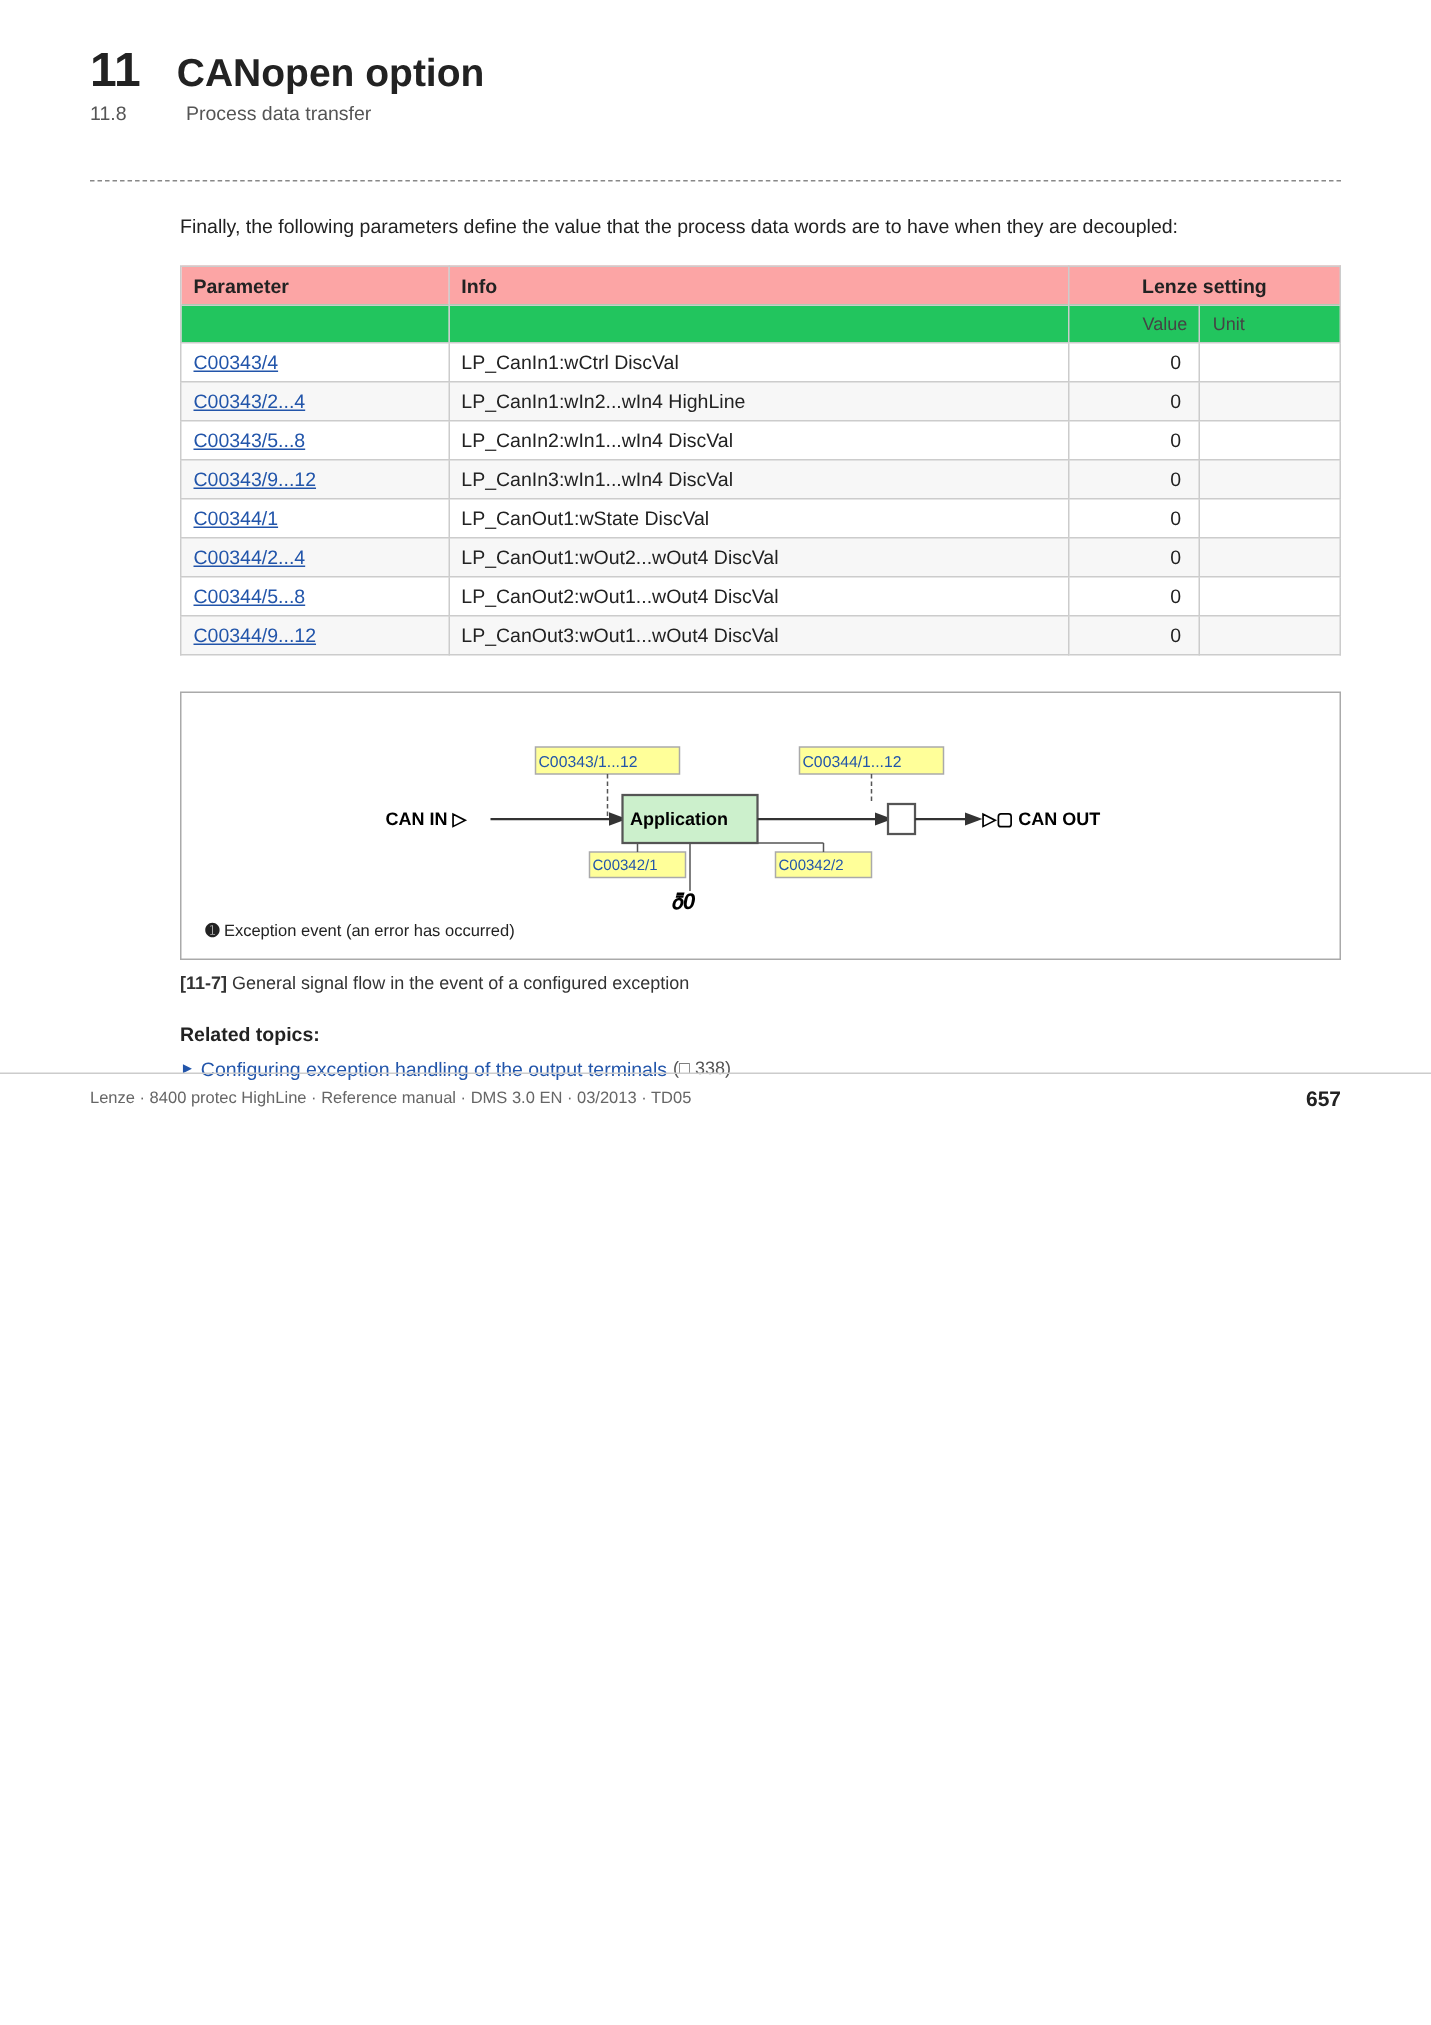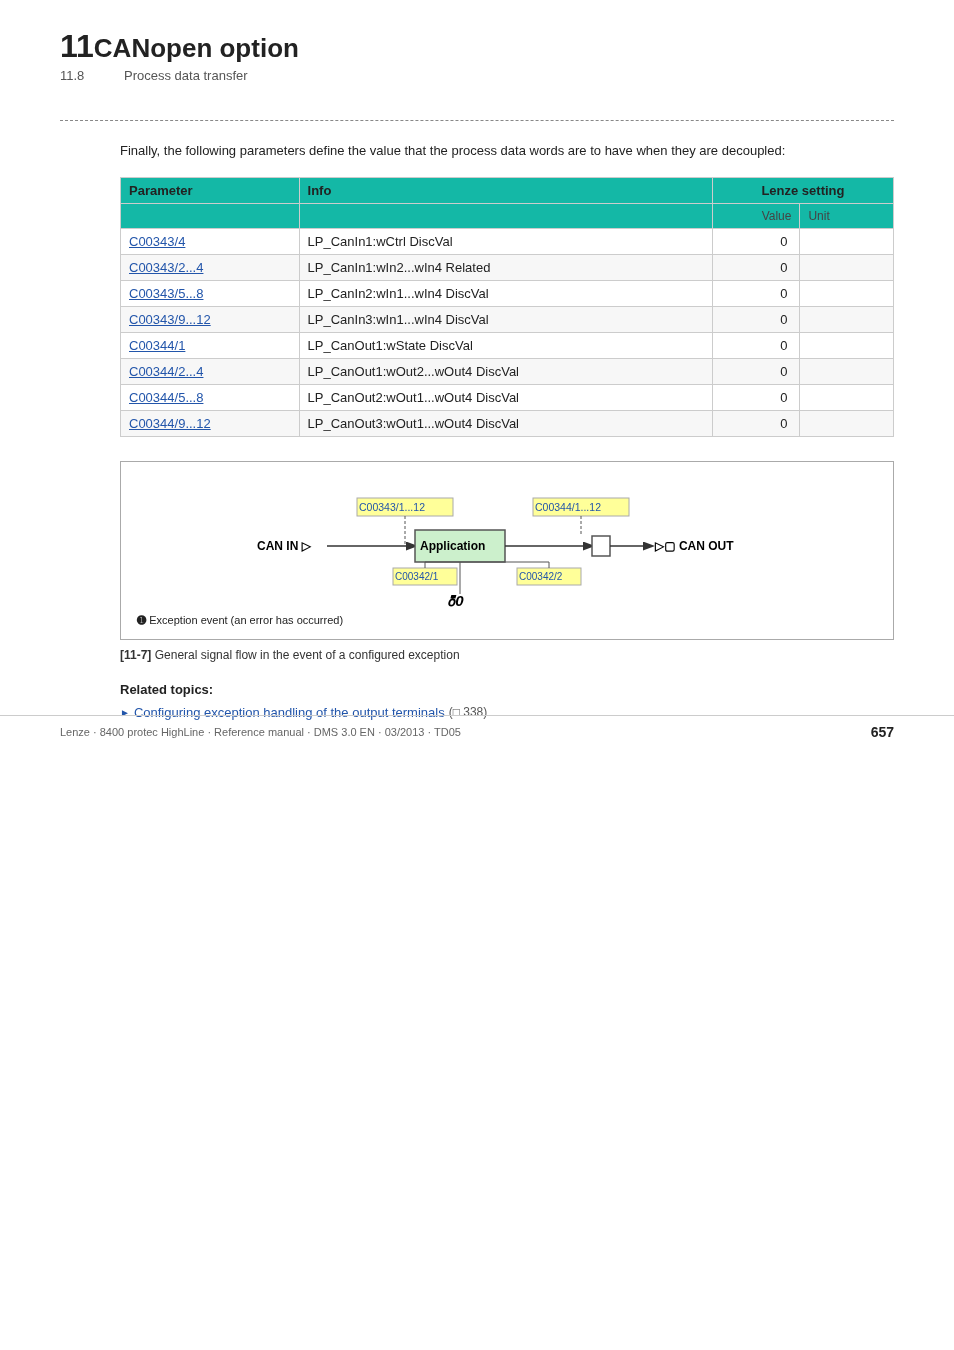--- a/index.html
+++ b/index.html
@@ -14,20 +14,21 @@
 
     .page {
       padding: 30px 60px 40px 60px;
       position: relative;
     }
 
     
     .header {
       display: flex;
       align-items: baseline;
+      gap: 24px;
       margin-bottom: 4px;
     }
     .chapter-number {
       font-size: 32px;
       font-weight: bold;
       color: #222;
       line-height: 1;
     }
     .chapter-title {
       font-size: 26px;
@@ -76,25 +77,25 @@
       margin-bottom: 24px;
       font-size: 13px;
     }
     table.params th, table.params td {
       border: 1px solid #ccc;
       padding: 5px 8px;
       text-align: left;
       vertical-align: middle;
     }
     table.params thead tr:first-child th {
-      background: #14b8a6;
+      background: #fca5a5;
       font-weight: bold;
     }
     table.params thead tr:nth-child(2) th {
-      background: #14b8a6;
+      background: #22c55e;
       font-size: 12px;
       font-weight: normal;
       color: #444;
       text-align: right;
       padding-right: 8px;
     }
     table.params thead tr:nth-child(2) th.unit-col {
       text-align: left;
     }
     table.params td.param-link {
@@ -232,21 +233,21 @@
       </thead>
       <tbody id="table-body">
       <tr>
             <td class="param-link">C00343/4</td>
             <td>LP_CanIn1:wCtrl DiscVal</td>
             <td class="value-col">0</td>
             <td class="unit-col"></td>
           </tr>
           <tr>
             <td class="param-link">C00343/2...4</td>
-            <td>LP_CanIn1:wIn2...wIn4 Related</td>
+            <td>LP_CanIn1:wIn2...wIn4 HighLine</td>
             <td class="value-col">0</td>
             <td class="unit-col"></td>
           </tr>
           <tr>
             <td class="param-link">C00343/5...8</td>
             <td>LP_CanIn2:wIn1...wIn4 DiscVal</td>
             <td class="value-col">0</td>
             <td class="unit-col"></td>
           </tr>
           <tr>

